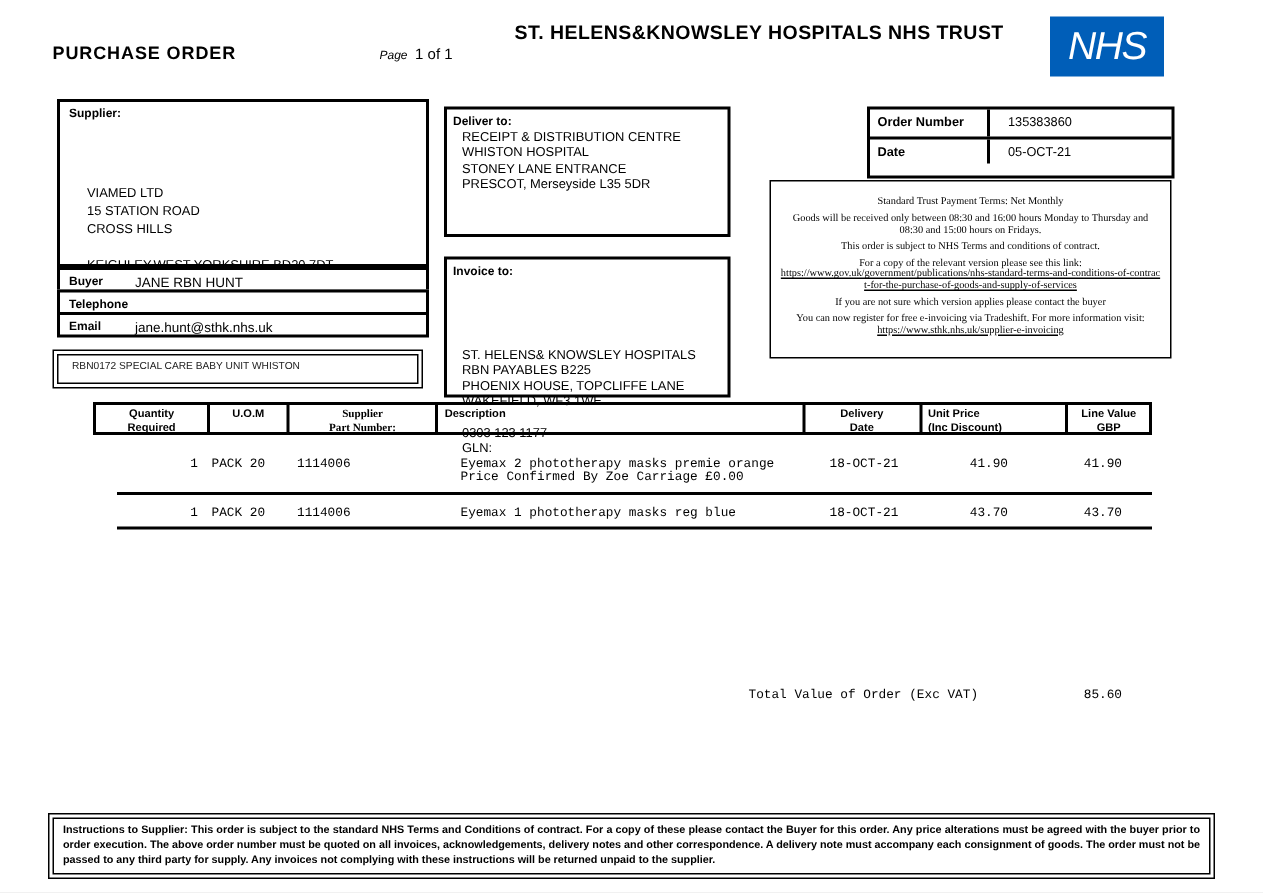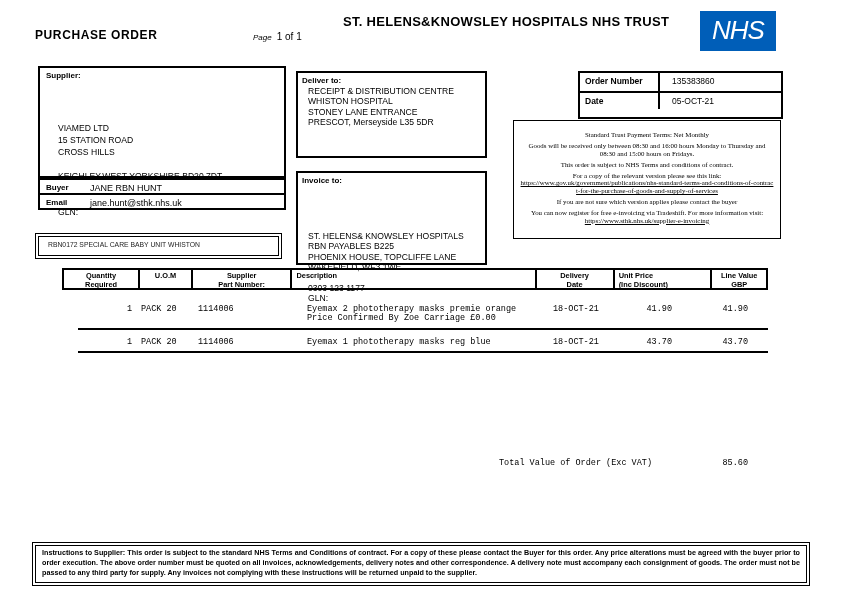--- a/index.html
+++ b/index.html
@@ -51,21 +51,21 @@
   .buyer-row .blabel { position:absolute; left:6px; top:3px; font-size:8px; font-weight:bold; }
   .buyer-row .bvalue { position:absolute; left:50px; top:2.5px; font-size:9px; }
 
   .unit-ref-box { left:35px; top:233px; width:247px; height:26px; border:1px solid #000; padding:2px; }
   .unit-ref-inner { width:100%; height:100%; border:1px solid #000; font-size:6.8px; padding:4px 0 0 9px; color:#222; }
 
   .items-header { left:62px; top:268px; width:706px; height:22px; border:2px solid #000; display:flex; }
   .hcell { border-right:2px solid #000; font-size:7.4px; font-weight:bold; text-align:center;
     padding-top:2px; line-height:8.6px; }
   .hcell:last-child { border-right:none; }
-  .hc0 { width:78px; } .hc1 { width:54px; } .hc2 { width:102px; }
+  .hc0 { width:78px; } .hc1 { width:54px; } .hc2 { width:102px;font-family:Liberation Serif, serif; }
   .hc3 { width:250px; text-align:left; padding-left:4px; }
   .hc4 { width:80px; } .hc5 { width:100px; text-align:left; padding-left:4px; } .hc6 { width:55px; }
 
   .mono { font-family:"Liberation Mono","DejaVu Sans Mono", monospace; font-size:8.5px; white-space:nowrap; }
   .r-align { text-align:right; }
   .sep { background:#000; height:2px; left:78px; width:690px; }
 
   .total-label { left:499px; top:458px; }
   .total-value { left:688px; top:458px; width:60px; }
 
@@ -143,20 +143,24 @@
     <p style="margin-bottom:0;">You can now register for free e-invoicing via Tradeshift. For more information visit:</p>
     <p><a href="#">https://www.sthk.nhs.uk/supplier-e-invoicing</a></p>
   </div>
 
   <div class="abs buyer-rows">
     <div class="buyer-row">
       <span class="blabel">Buyer</span>
       <span class="bvalue">JANE RBN HUNT</span>
     </div>
     <div class="buyer-row">
+      <span class="blabel">Telephone</span>
+      <span class="bvalue"></span>
+    </div>
+    <div class="buyer-row">
       <span class="blabel">Email</span>
       <span class="bvalue">jane.hunt@sthk.nhs.uk</span>
     </div>
   </div>
 
   <div class="abs unit-ref-box">
     <div class="unit-ref-inner">RBN0172 SPECIAL CARE BABY UNIT WHISTON</div>
   </div>
 
   <div class="abs items-header">

